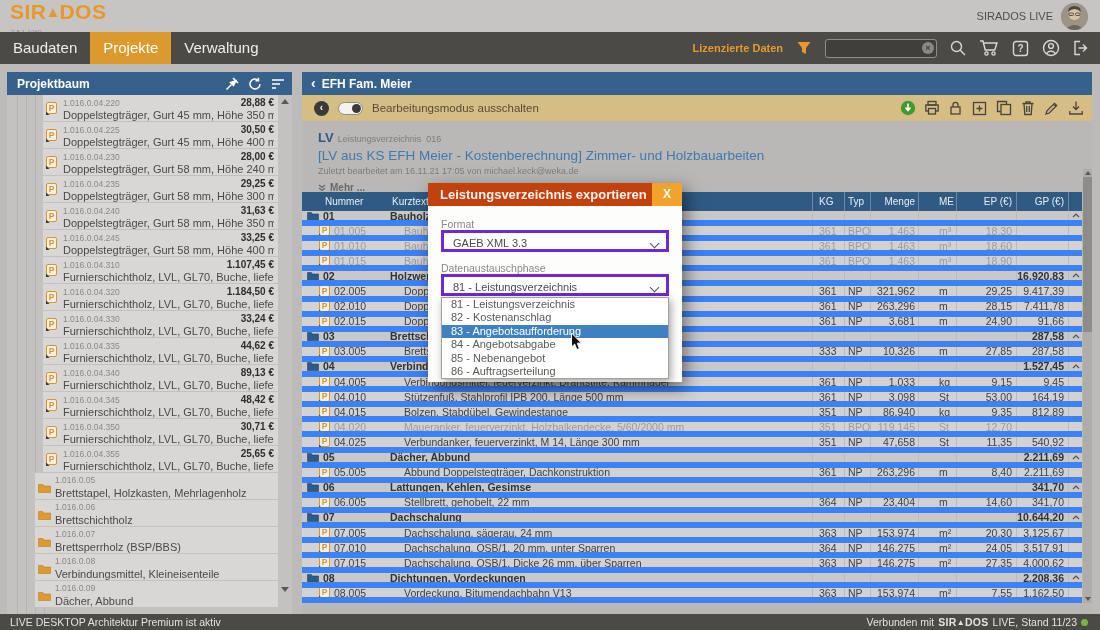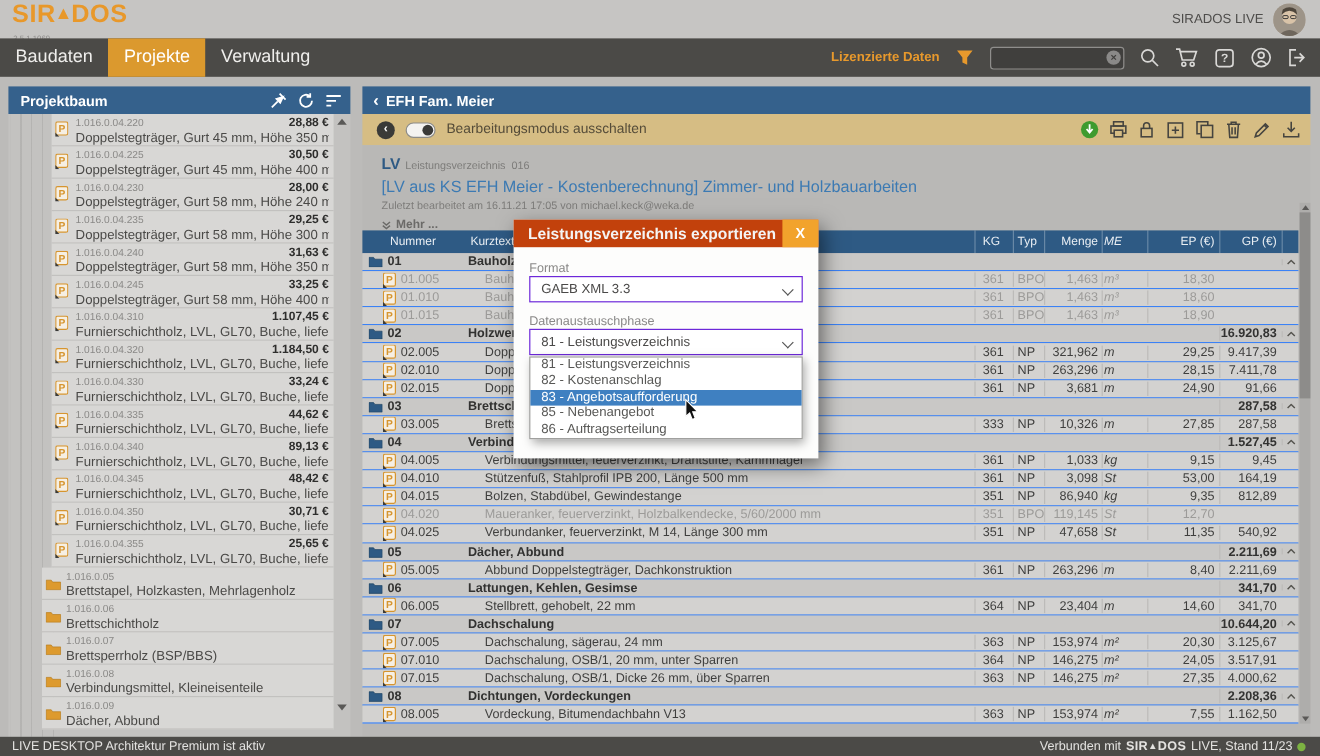--- a/index.html
+++ b/index.html
@@ -68,33 +68,33 @@
   .lv-tag { font-size:13px; font-weight:bold; color:#2e5a84; margin-right:4px; }
   .lv-type { font-size:9px; color:#7d7c7a; margin-right:5px; }
   .lv-num { font-size:9px; color:#7d7c7a; }
   .lv-title { font-size:13.5px; color:#3c7ab3; margin-top:2px; white-space:nowrap; }
   .lv-edited { font-size:9px; color:#7d7c7a; margin-top:3px; }
   .lv-more { font-size:10px; font-weight:bold; color:#6b6a68; margin-top:6px; display:flex; align-items:center; gap:4px; }
 
   .thead { position:absolute; left:0; top:71px; width:780px; height:19px; background:#2e5a84; display:flex; color:#e9eef3; font-size:10px; }
   .thead span { display:inline-flex; align-items:center; }
   .t-rows { position:absolute; left:0; top:90px; width:780px; }
-  .t-row { display:flex; height:15.1px; background:#d3d2d0; border-bottom:1px solid #3b82f6; font-size:10.5px; color:#3f3f3e;align-items:center; }
+  .t-row { display:flex; height:15.1px; background:#d3d2d0; border-bottom:6px solid #3b82f6; font-size:10.5px; color:#3f3f3e; }
   .t-row.group { background:#c9c8c6; font-weight:bold; color:#323231; }
   .t-row.muted { color:#9c9b99; }
   .t-row span { display:inline-flex; align-items:center; overflow:hidden; white-space:nowrap; }
 
   .c-num  { width:80px; padding-left:17px; }
   .group .c-num { padding-left:5px; }
   .c-text { flex:1; padding-left:22px; }
   .group .c-text { padding-left:8px; }
   .c-kg   { width:32px; padding-left:6px; }
   .c-typ  { width:26px; padding-left:3px; }
   .c-menge{ width:48px; justify-content:flex-end; padding-right:3px; }
-  .c-me   { width:38px; padding-left:1px;font-style:italic; }
+  .c-me   { width:38px; padding-left:20px; }
   .c-ep   { width:60px; justify-content:flex-end; padding-right:4px; }
   .c-gp   { width:52px; justify-content:flex-end; padding-right:4px; }
   .c-chev { width:14px; justify-content:center; }
   .t-row .c-kg,.t-row .c-typ,.t-row .c-menge,.t-row .c-me,.t-row .c-ep,.t-row .c-gp,.t-row .c-chev { border-left:1px solid #bcbbb9; }
   .thead .c-kg,.thead .c-typ,.thead .c-menge,.thead .c-me,.thead .c-ep,.thead .c-gp,.thead .c-chev { border-left:1px solid rgba(255,255,255,.28); }
   .thead .c-num { padding-left:23px; } .thead .c-text { padding-left:10px; }
   .ric { margin-right:4px; display:inline-flex; }
 
   .v-scroll { position:absolute; right:0; top:48px; width:9px; height:434px; background:#aeadab; }
   .vs-up, .vs-down { position:absolute; left:1.5px; width:0; height:0; border-left:3px solid transparent; border-right:3px solid transparent; }
@@ -107,21 +107,21 @@
   .st-left { font-size:10.5px; color:#e3e2e0; margin-left:10px; flex:1; }
   .st-right { font-size:10.5px; color:#e3e2e0; margin-right:12px; display:flex; align-items:center; gap:4px; }
   .st-brand { font-weight:bold; letter-spacing:.3px; }
   .st-dot { width:7px; height:7px; border-radius:50%; background:#7cb342; display:inline-block; }
 
   
   .modal { position:absolute; left:428px; top:183px; width:254px; height:199px; background:#fdfdfc; box-shadow:4px 6px 16px rgba(0,0,0,.5); }
   .m-head { position:absolute; left:0; top:0; width:100%; height:23px; background:#c2410c; color:#f4f4f4; font-size:13px; font-weight:bold; line-height:23px; padding-left:12px; }
   .m-close { position:absolute; right:0; top:0; width:30px; height:23px; background:#f2a32c; color:#fff; font-size:12px; font-weight:bold; text-align:center; line-height:23px; }
   .m-label { position:absolute; left:13px; font-size:10.5px; color:#8a8988; }
-  .m-select { position:absolute; left:13px; width:228px; height:22px; background:#fff; border:1px solid #6d28d9; font-size:11px; color:#4a4948; line-height:20px; padding-left:9px; }
+  .m-select { position:absolute; left:13px; width:228px; height:22px; background:#fff; border:3px solid #6d28d9; font-size:11px; color:#4a4948; line-height:20px; padding-left:9px; }
   .m-select::after { content:""; position:absolute; right:8px; top:7px; width:6px; height:6px; border-left:1.4px solid #555; border-bottom:1.4px solid #555; transform:rotate(-45deg); }
   .dd { position:absolute; left:441px; top:297px; width:228px; background:#fff; border:1px solid #a0a09e; box-shadow:2px 3px 8px rgba(0,0,0,.35); }
   .dd-opt { height:13.4px; font-size:11px; color:#585856; line-height:13.4px; padding-left:9px; white-space:nowrap; overflow:hidden; }
   .dd-opt.sel { background:#3f80c1; color:#fff; }
   .cursor { position:absolute; left:570px; top:332px; pointer-events:none; }
 </style>
 </head>
 <body>
 
 <div class="app">
@@ -1012,20 +1012,21 @@
     <div class="m-close">X</div>
     <div class="m-label" style="top:35px">Format</div>
     <div class="m-select" style="top:47px">GAEB XML 3.3</div>
     <div class="m-label" style="top:79px">Datenaustauschphase</div>
     <div class="m-select" style="top:91px">81 - Leistungsverzeichnis</div>
   </div>
   <div class="dd" id="dd-list">
       <div class="dd-opt">81 - Leistungsverzeichnis</div>
       <div class="dd-opt">82 - Kostenanschlag</div>
       <div class="dd-opt sel">83 - Angebotsaufforderung</div>
+      <div class="dd-opt">84 - Angebotsabgabe</div>
       <div class="dd-opt">85 - Nebenangebot</div>
       <div class="dd-opt">86 - Auftragserteilung</div>
     </div>
 
   <svg class="cursor" width="13" height="20" viewBox="0 0 13 20">
       <path d="M1.5 1 L1.5 15 L4.7 12.1 L6.8 17.6 L9.4 16.5 L7.3 11.2 L11.5 11.2 Z" fill="#111" stroke="#fff" stroke-width="1"></path>
     </svg>
 
 </div>
 

